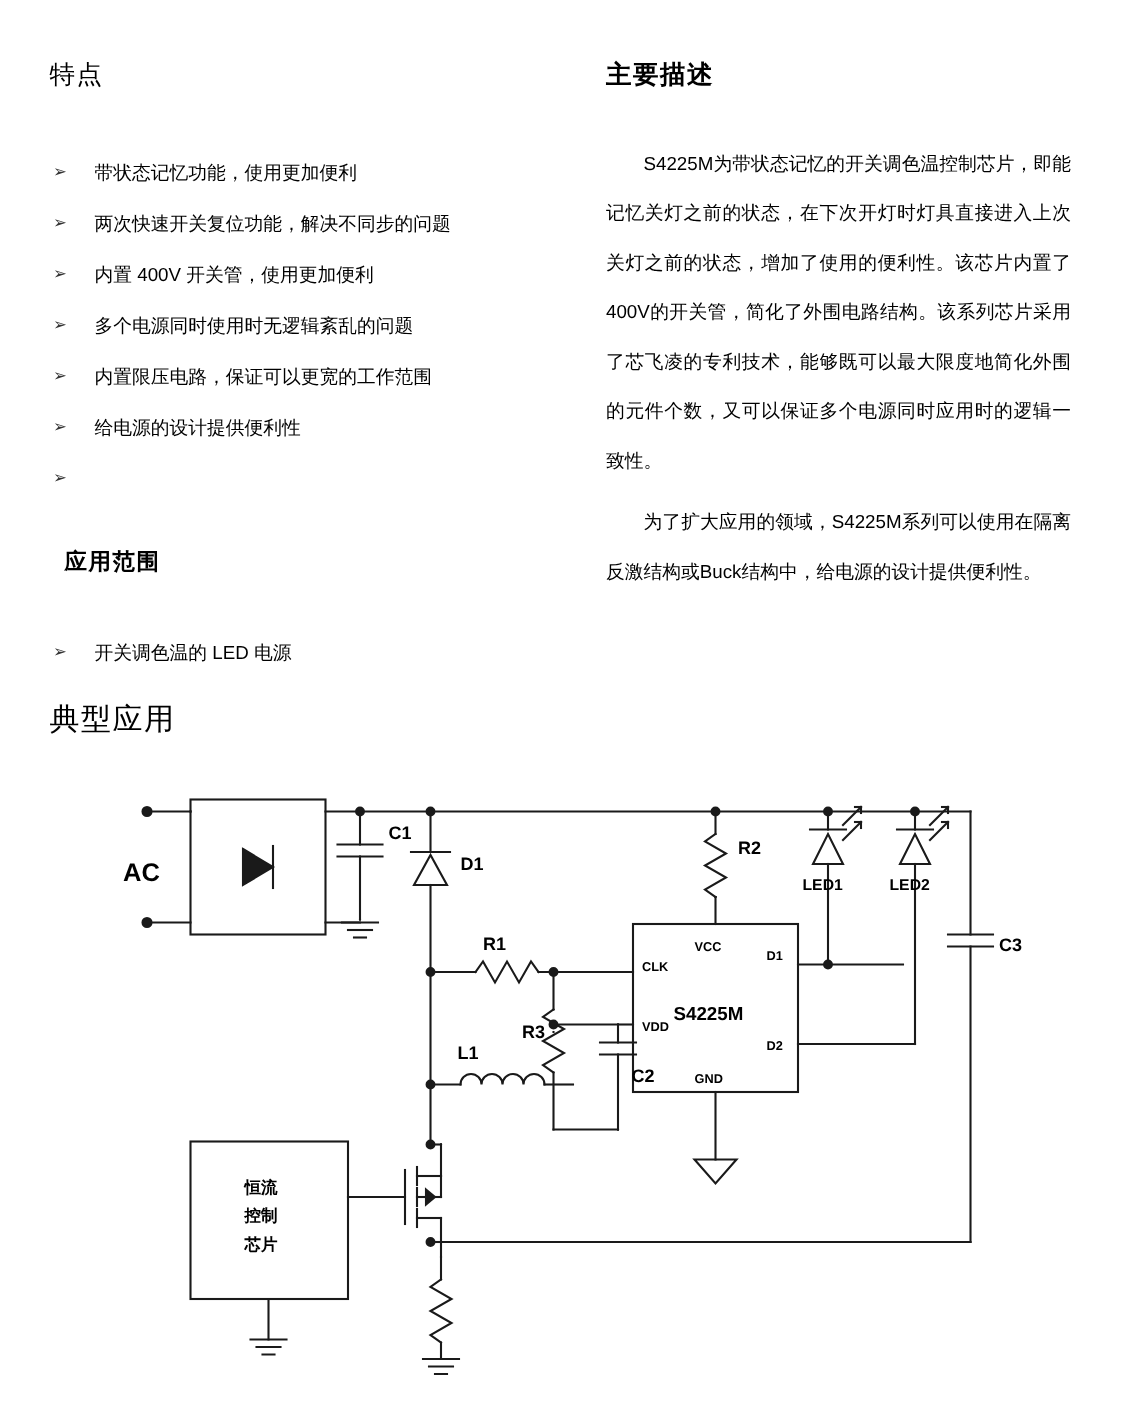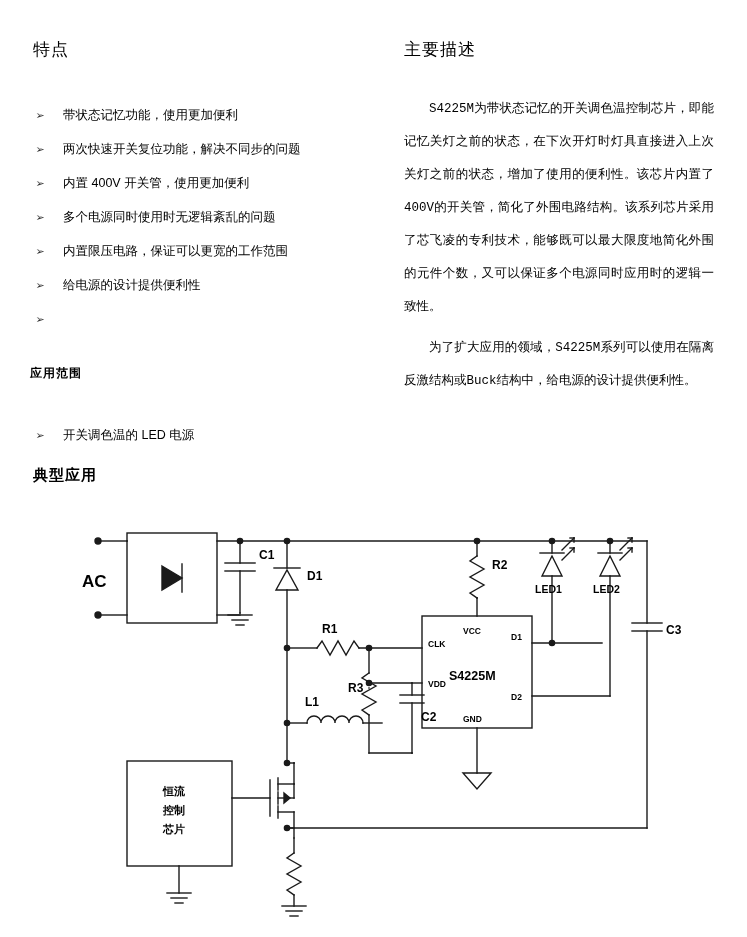--- a/index.html
+++ b/index.html
@@ -27,35 +27,35 @@
     position: absolute;
     left: 33px; top: 38px;
     font-size: 17px;
     font-weight: normal;
     letter-spacing: 1px;
   }
   .h-desc {
     position: absolute;
     left: 404px; top: 38px;
     font-size: 17px;
-    font-weight: normal;
-    letter-spacing: 1px;
-  }
-  .h-scope {
-    position: absolute;
-    left: 30px; top: 365px;
-    font-size: 12px;
     font-weight: bold;
     letter-spacing: 1px;
   }
-  .h-app {
-    position: absolute;
-    left: 33px; top: 466px;
+  .h-scope {
+    position: absolute;
+    left: 43px; top: 365px;
     font-size: 15px;
     font-weight: bold;
+    letter-spacing: 1px;
+  }
+  .h-app {
+    position: absolute;
+    left: 33px; top: 466px;
+    font-size: 20px;
+    font-weight: normal;
     letter-spacing: 1px;
   }
 
   
   .bullets {
     position: absolute;
     left: 33px;
     width: 330px;
   }
   .bullets.features { top: 98px; }
@@ -84,21 +84,20 @@
 
   
   .desc-block {
     position: absolute;
     left: 404px;
     top: 93px;
     width: 310px;
     font-size: 12.5px;
     line-height: 33px;
     text-align: justify;
-    font-family: Liberation Mono, monospace;
   }
   .desc-para {
     text-indent: 2em;
     margin: 0 0 8px 0;
   }
 
   
   .schematic {
     position: absolute;
     left: 22px;

